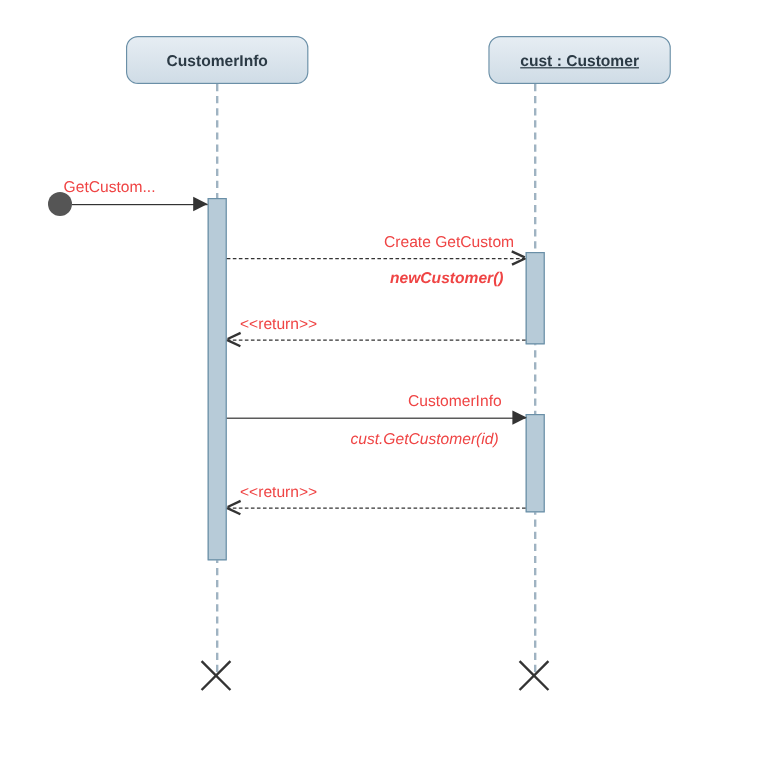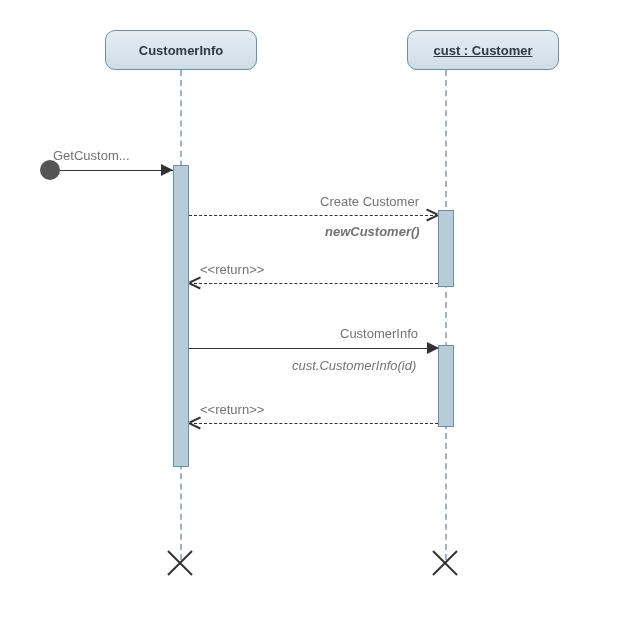--- a/index.html
+++ b/index.html
@@ -66,21 +66,21 @@
   .arrow-right-open::after  { transform: rotate(-25deg); top: 3px; }
   .arrow-left-open::before,
   .arrow-left-open::after {
     content: ""; position: absolute; background: #333; height: 1.5px; width: 12px; left: 0px;
   }
   .arrow-left-open::before { transform: rotate(-25deg); top: -3px; }
   .arrow-left-open::after  { transform: rotate(25deg); top: 3px; }
   .label {
     position: absolute;
     white-space: nowrap;
-    color: #737373;
+    color: #ef4444;
     font-size: 13px;
   }
   .italic { font-style: italic; }
   .found-dot {
     position: absolute;
     width: 20px; height: 20px;
     background: #555;
     border-radius: 50%;
   }
   .destruction {
@@ -115,31 +115,31 @@
 
   <div class="activation" style="left:438px; top:345px; height:80px;"></div>
 
   <div class="found-dot" style="left:40px; top:160px;"></div>
   <div class="message-line solid" style="left:60px; top:170px; width:113px;"></div>
   <div class="arrow-head arrow-right-solid" style="left:161px; top:164px;"></div>
   <div class="label" style="left:53px; top:148px;">GetCustom...</div>
 
   <div class="message-line dashed" style="left:189px; top:215px; width:249px;"></div>
   <div class="arrow-head arrow-right-open" style="left:438px; top:214px;"></div>
-  <div class="label" style="left:320px; top:194px;">Create Customer</div>
+  <div class="label" style="left:320px; top:194px;">Create GetCustom</div>
   <div class="label italic" style="left:325px; top:224px;font-weight:bold;">newCustomer()</div>
 
   <div class="message-line dashed" style="left:189px; top:283px; width:249px;"></div>
   <div class="arrow-head arrow-left-open" style="left:189px; top:282px;"></div>
   <div class="label" style="left:200px; top:262px;">&lt;&lt;return&gt;&gt;</div>
 
   <div class="message-line solid" style="left:189px; top:348px; width:249px;"></div>
   <div class="arrow-head arrow-right-solid" style="left:427px; top:342px;"></div>
   <div class="label" style="left:340px; top:326px;">CustomerInfo</div>
-  <div class="label italic" style="left:292px; top:358px;">cust.CustomerInfo(id)</div>
+  <div class="label italic" style="left:292px; top:358px;">cust.GetCustomer(id)</div>
 
   <div class="message-line dashed" style="left:189px; top:423px; width:249px;"></div>
   <div class="arrow-head arrow-left-open" style="left:189px; top:422px;"></div>
   <div class="label" style="left:200px; top:402px;">&lt;&lt;return&gt;&gt;</div>
 
   <div class="destruction" style="left:165px; top:548px;"></div>
   <div class="destruction" style="left:430px; top:548px;"></div>
 
 </div>
 

